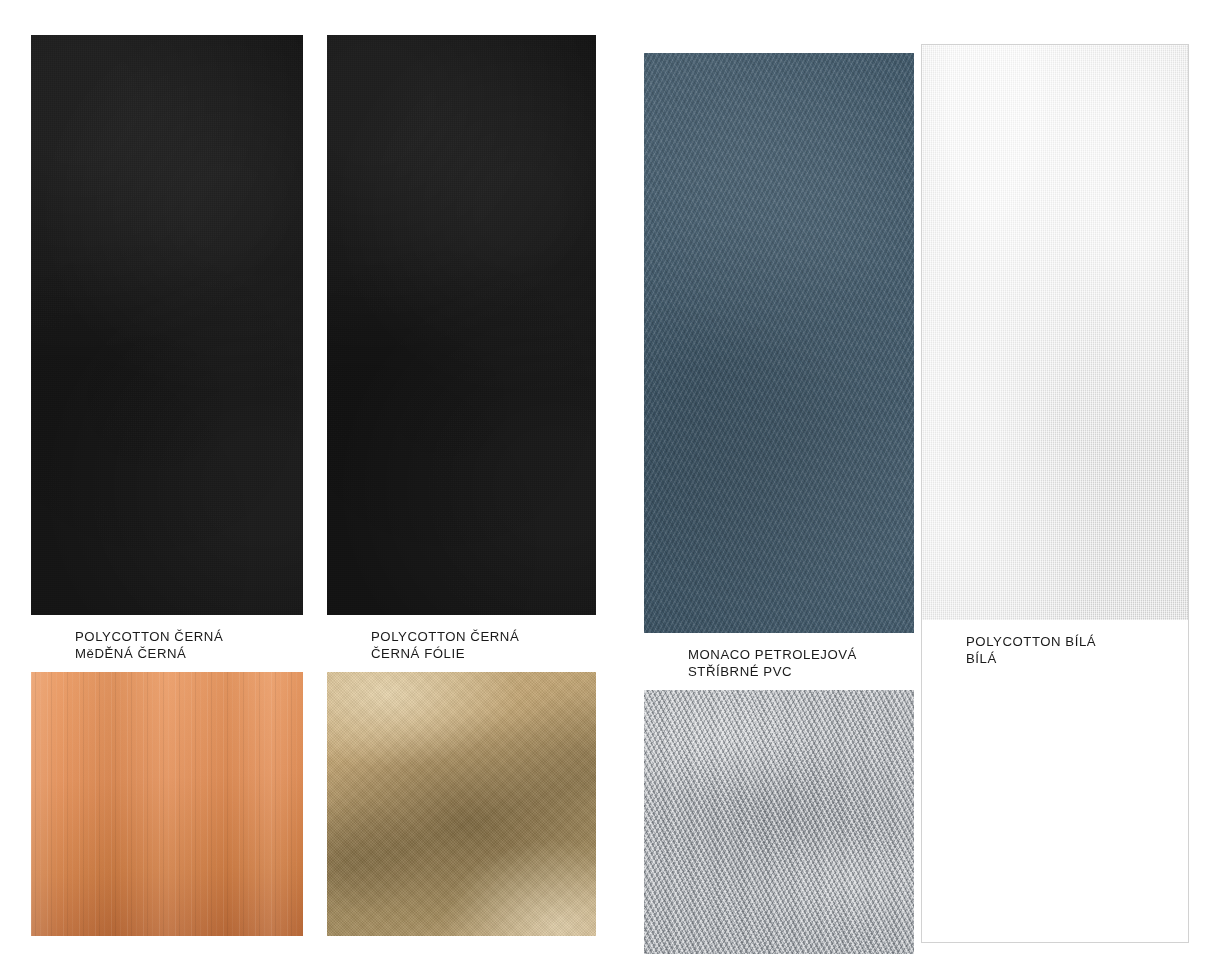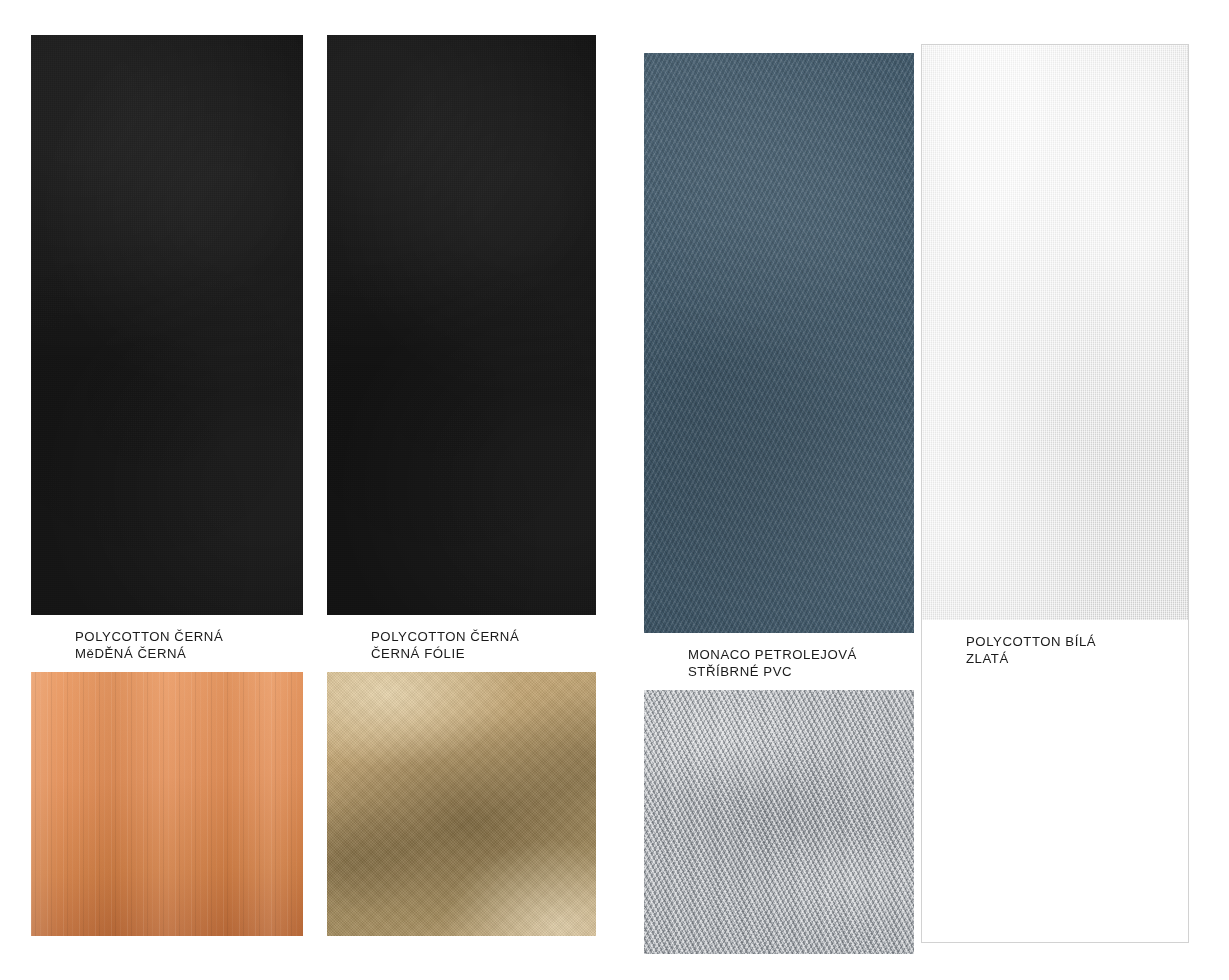--- a/index.html
+++ b/index.html
@@ -235,19 +235,19 @@
     </div>
   </div>
 
   <div class="card bordered" style="left:921px; top:36px; width:268px; height:899px;">
     <div class="patch" style="height:575px; background:#DEDEDE;">
       <div class="tex tex-paper-blotch"></div>
       <div class="tex tex-paper"></div>
     </div>
     <div class="label-band" style="height:57px;">
       <span class="label-line">POLYCOTTON BÍLÁ</span>
-      <span class="label-line">ZLATÁ</span>
+      <span class="label-line">BÍLÁ</span>
     </div>
     <div class="patch" style="height:265px; background:#FFFFFF;">
     </div>
   </div>
 
 </div>
 
 </body></html>

